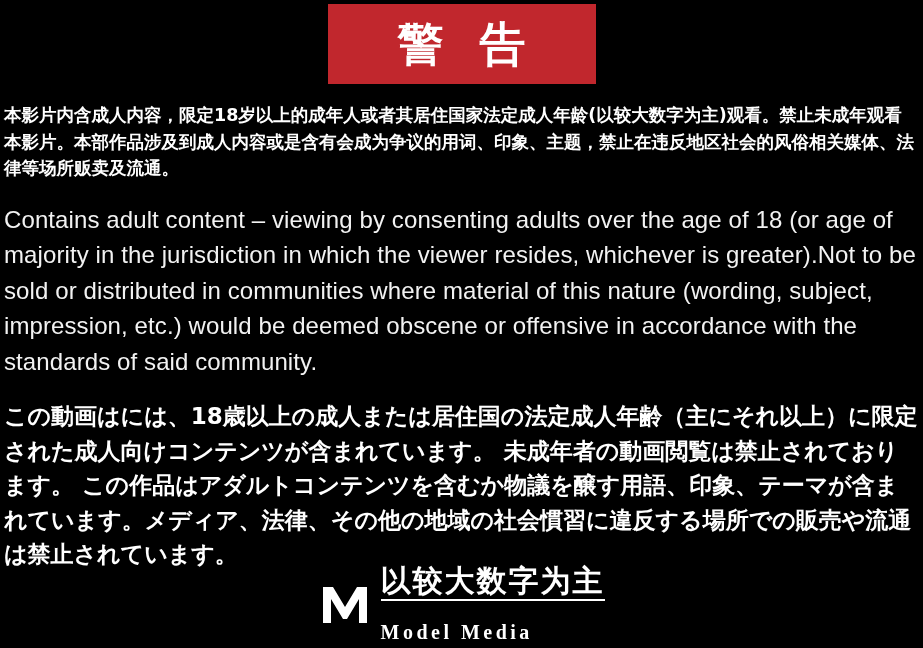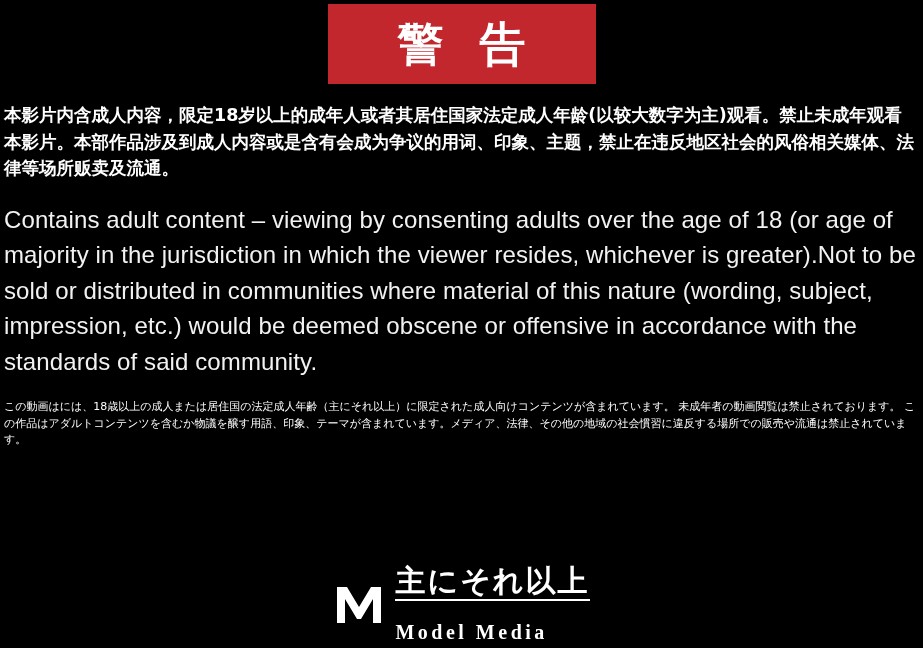--- a/index.html
+++ b/index.html
@@ -66,22 +66,22 @@
   .para.en {
     font-family: "Liberation Sans", sans-serif;
     font-size: 24px;
     font-weight: normal;
     line-height: 1.48;
     color: #f2f2f2;
     letter-spacing: 0.1px;
   }
   .para.ja {
     font-family: "DejaVu Sans", sans-serif;
-    font-size: 11px;
-    font-weight: normal;
+    font-size: 23px;
+    font-weight: bold;
     line-height: 1.5;
     color: #ffffff;
   }
 
   
   .logo-wrap {
     position: absolute;
     left: 0;
     right: 0;
     bottom: 6px;
@@ -144,19 +144,19 @@
     <p class="para ja">この動画はには、18歳以上の成人または居住国の法定成人年齢（主にそれ以上）に限定された成人向けコンテンツが含まれています。 未成年者の動画閲覧は禁止されております。 この作品はアダルトコンテンツを含むか物議を醸す用語、印象、テーマが含まれています。メディア、法律、その他の地域の社会慣習に違反する場所での販売や流通は禁止されています。</p>
   </div>
 
   <div class="logo-wrap">
     <div class="logo-mark">
       <svg width="52" height="46" viewBox="0 0 52 46" aria-hidden="true">
         <path d="M4 42 L4 6 L14 6 L26 26 L38 6 L48 6 L48 42 L40 42 L40 18 L28 38 L24 38 L12 18 L12 42 Z" fill="#ffffff"></path>
       </svg>
     </div>
     <div class="logo-textblock">
-      <span class="logo-cn">主にそれ以上</span>
+      <span class="logo-cn">以较大数字为主</span>
       <div class="logo-divider"></div>
       <span class="logo-en">Model Media</span>
     </div>
   </div>
 
 </div>
 
 </body></html>

